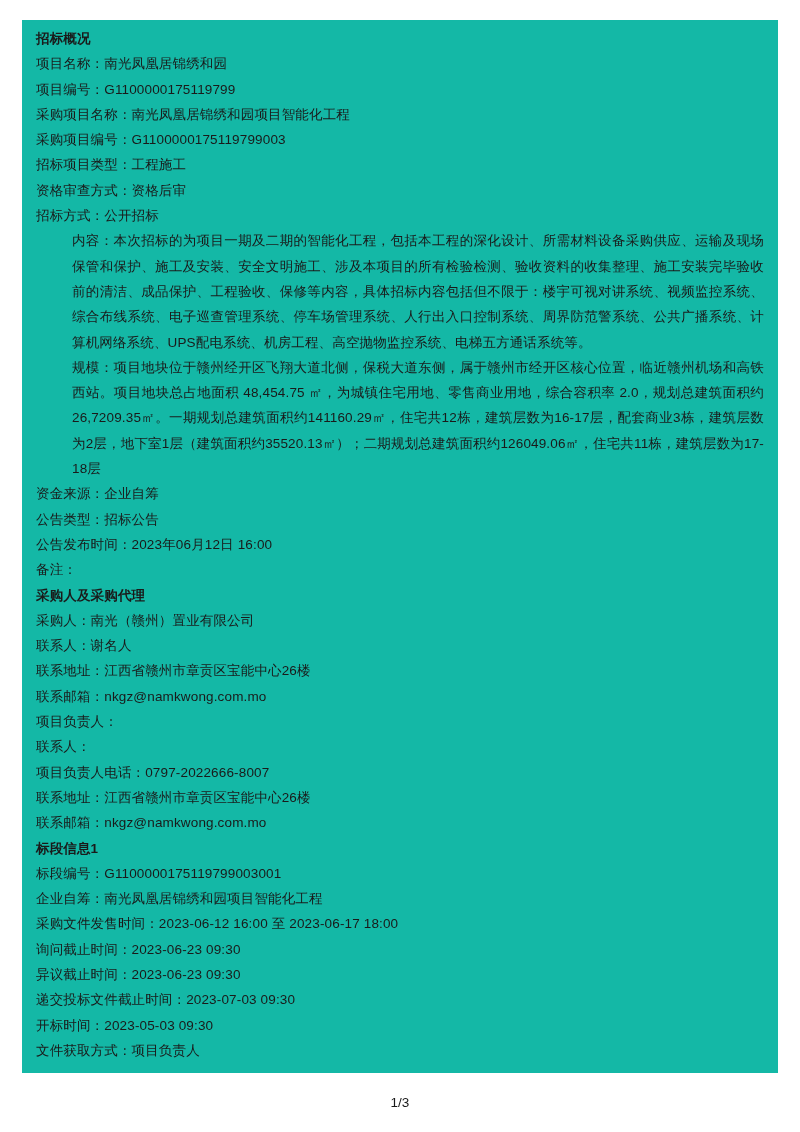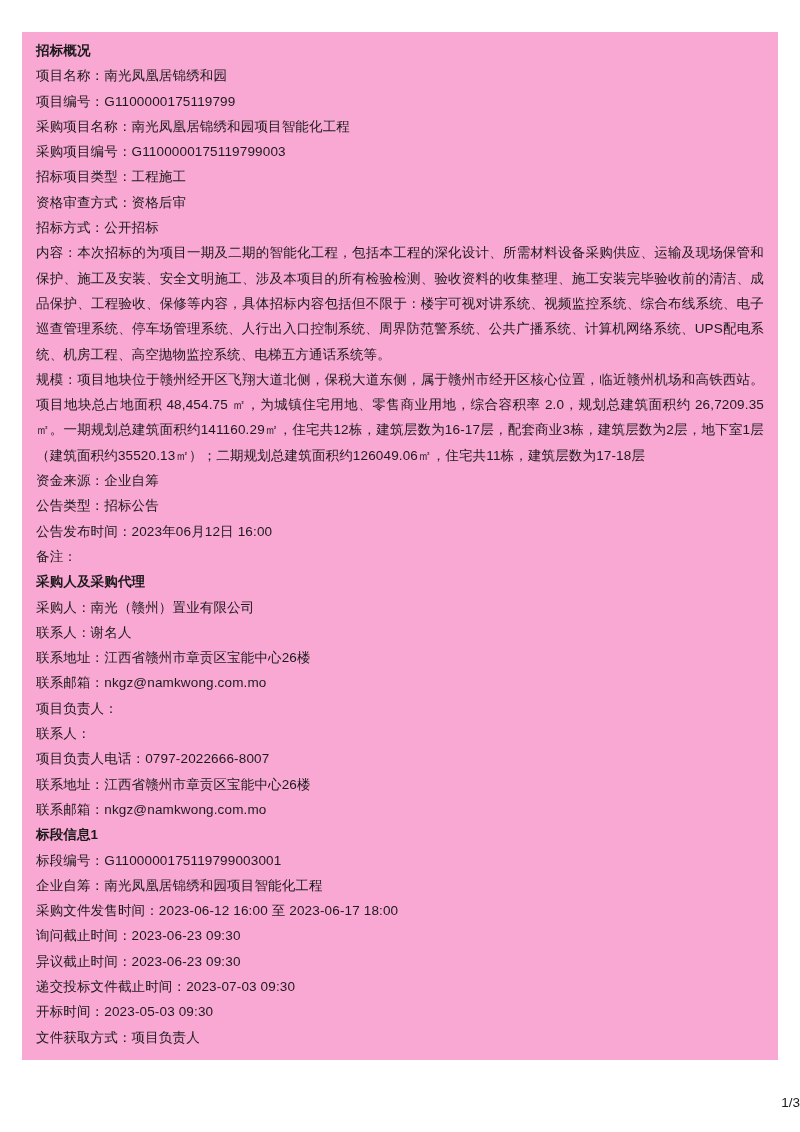--- a/index.html
+++ b/index.html
@@ -14,50 +14,51 @@
     position: relative;
     width: 800px;
     height: 1132px;
     background: #ffffff;
     box-sizing: border-box;
     overflow: hidden;
   }
   .doc-body {
     position: absolute;
     left: 22px;
-    top: 32px;
+    top: 20px;
     width: 756px;
-    background: #f9a8d4;
+    background: #14b8a6;
     padding: 6px 14px 10px 14px;
     box-sizing: border-box;
   }
   .line {
     font-size: 13.5px;
     line-height: 25.3px;
     color: #1a1a1a;
     letter-spacing: 0.15px;
     white-space: pre-wrap;
   }
   .section-head {
     font-weight: bold;
   }
   .para {
     font-size: 13.5px;
     line-height: 25.3px;
     color: #1a1a1a;
     letter-spacing: 0.15px;
     text-align: justify;
     text-justify: inter-ideograph;
+    margin-left: 36px;
   }
   .pagenum {
     position: absolute;
     left: 0;
     top: 1095px;
     width: 800px;
-    text-align: right;
+    text-align: center;
     font-size: 13.5px;
     color: #1a1a1a;
   }
 </style>
 </head>
 <body>
 
 <div class="page">
 
   <div class="doc-body">

